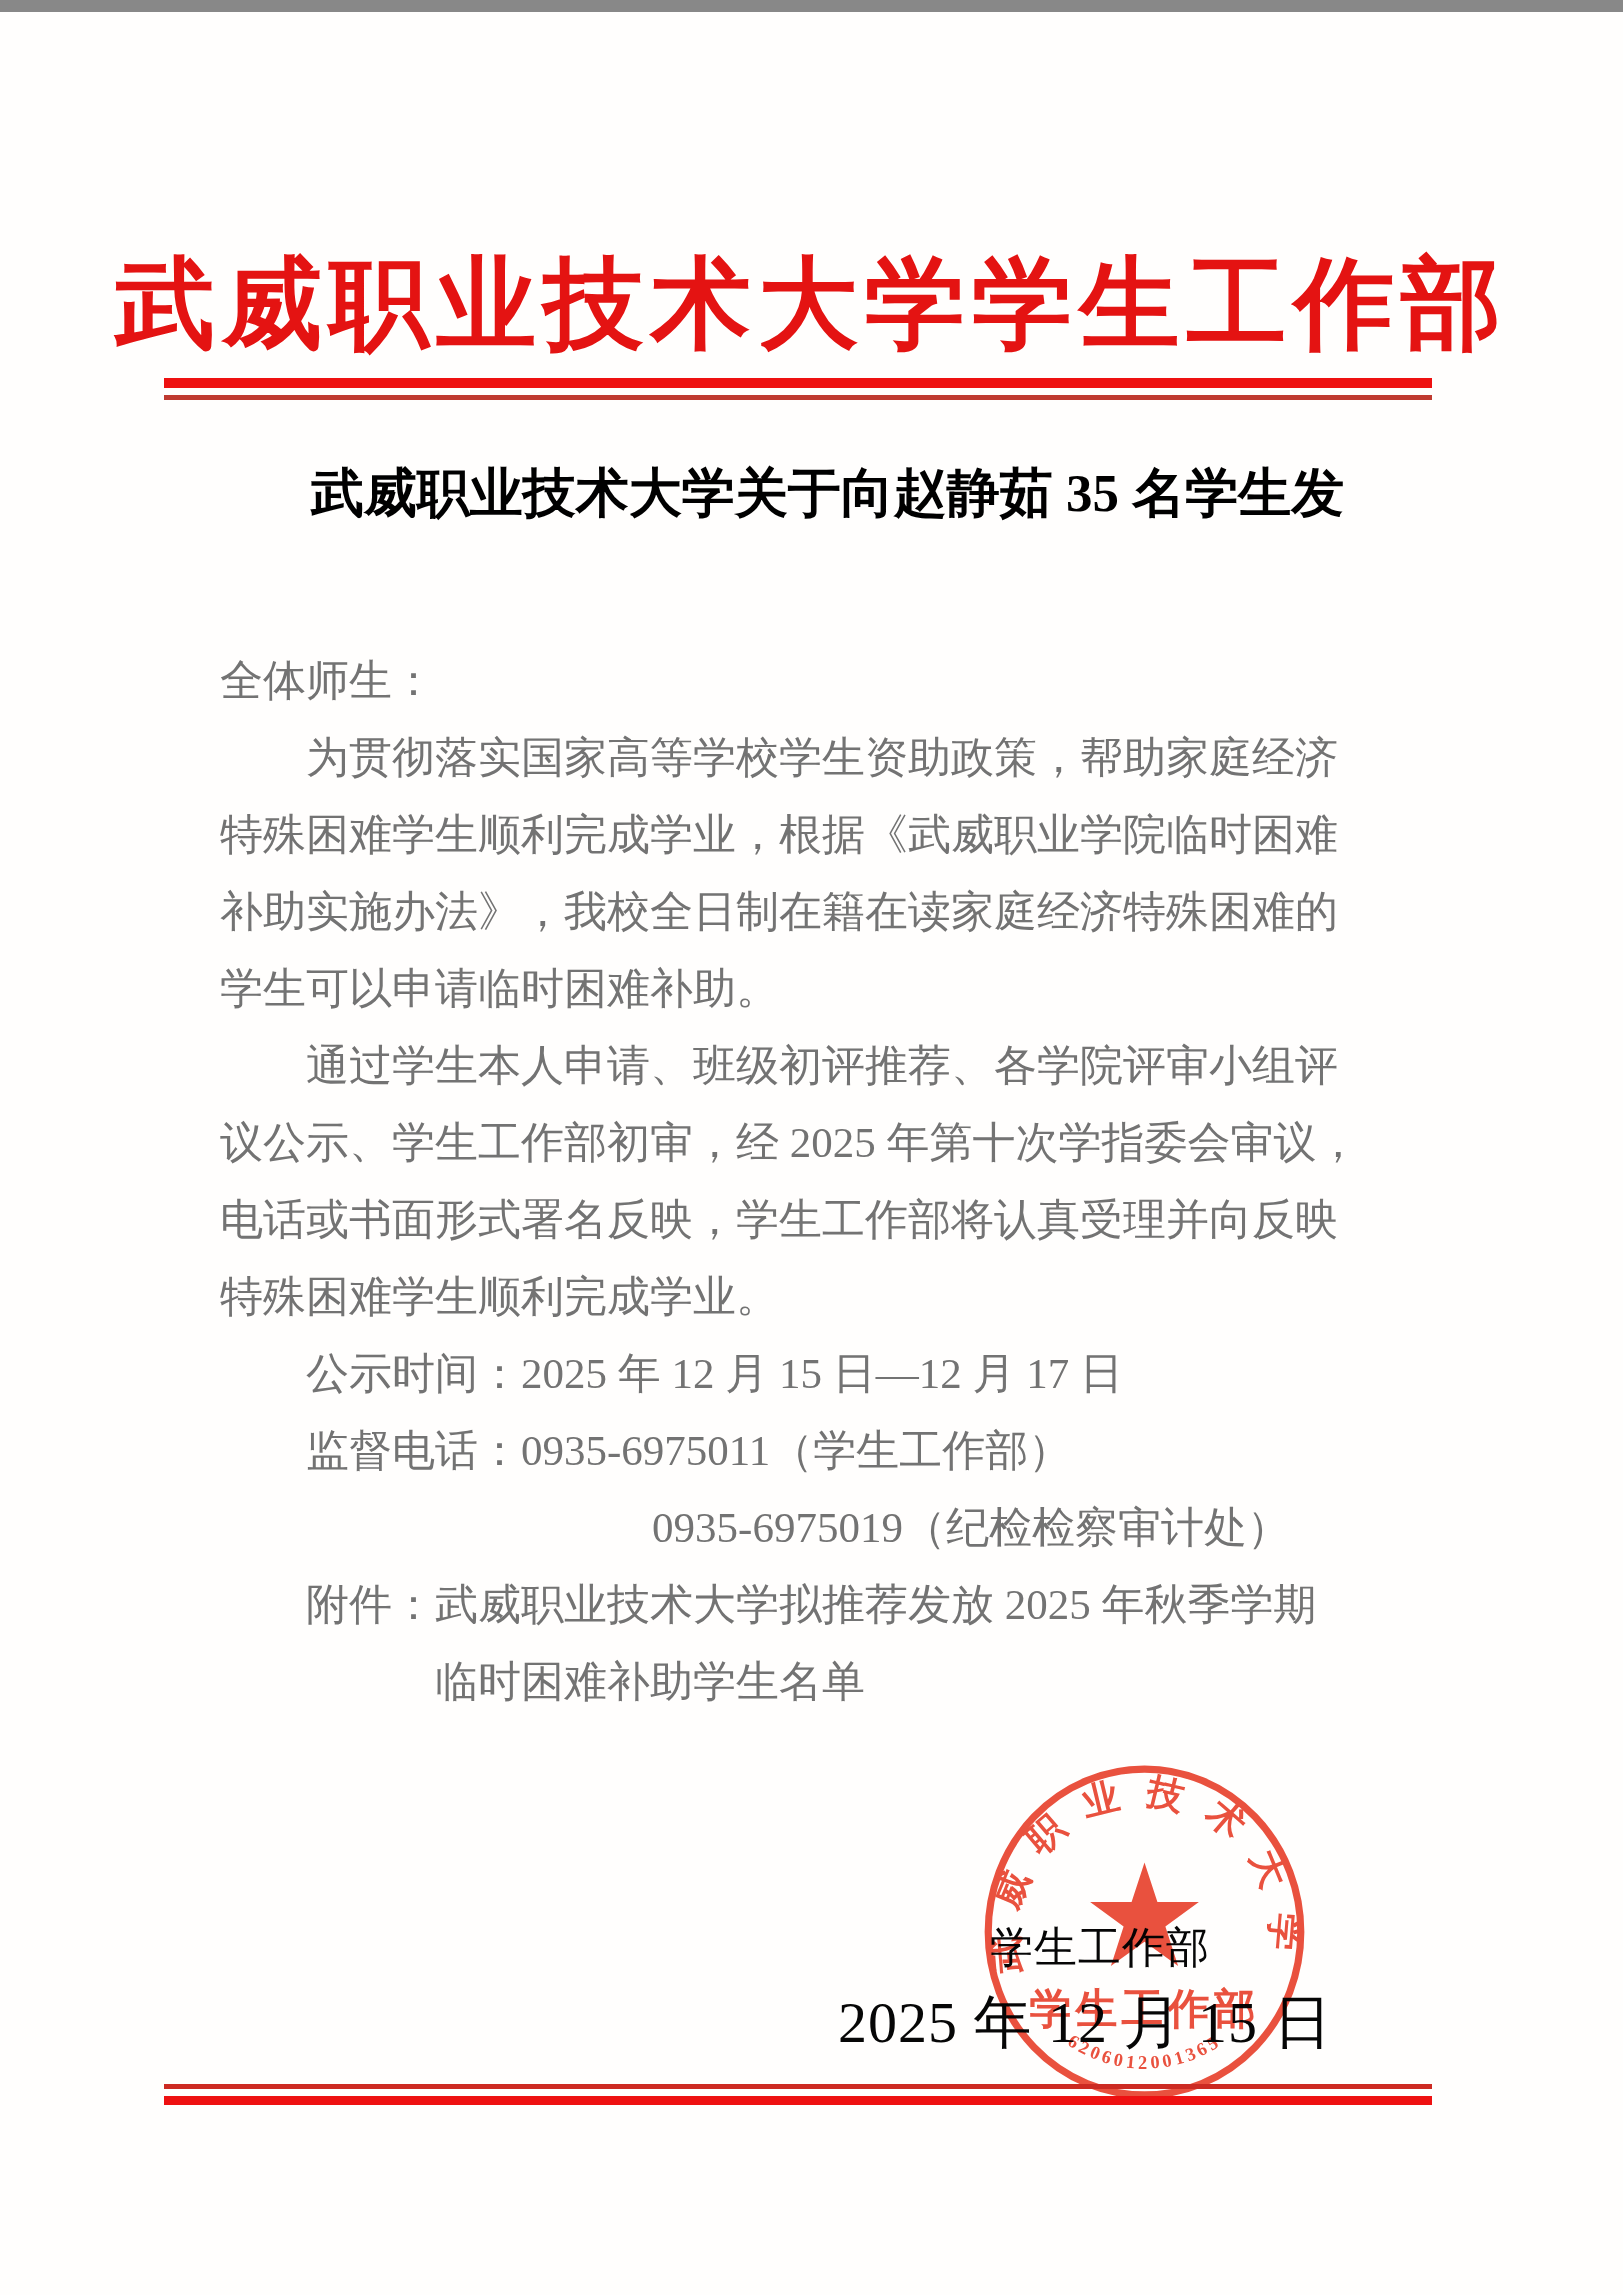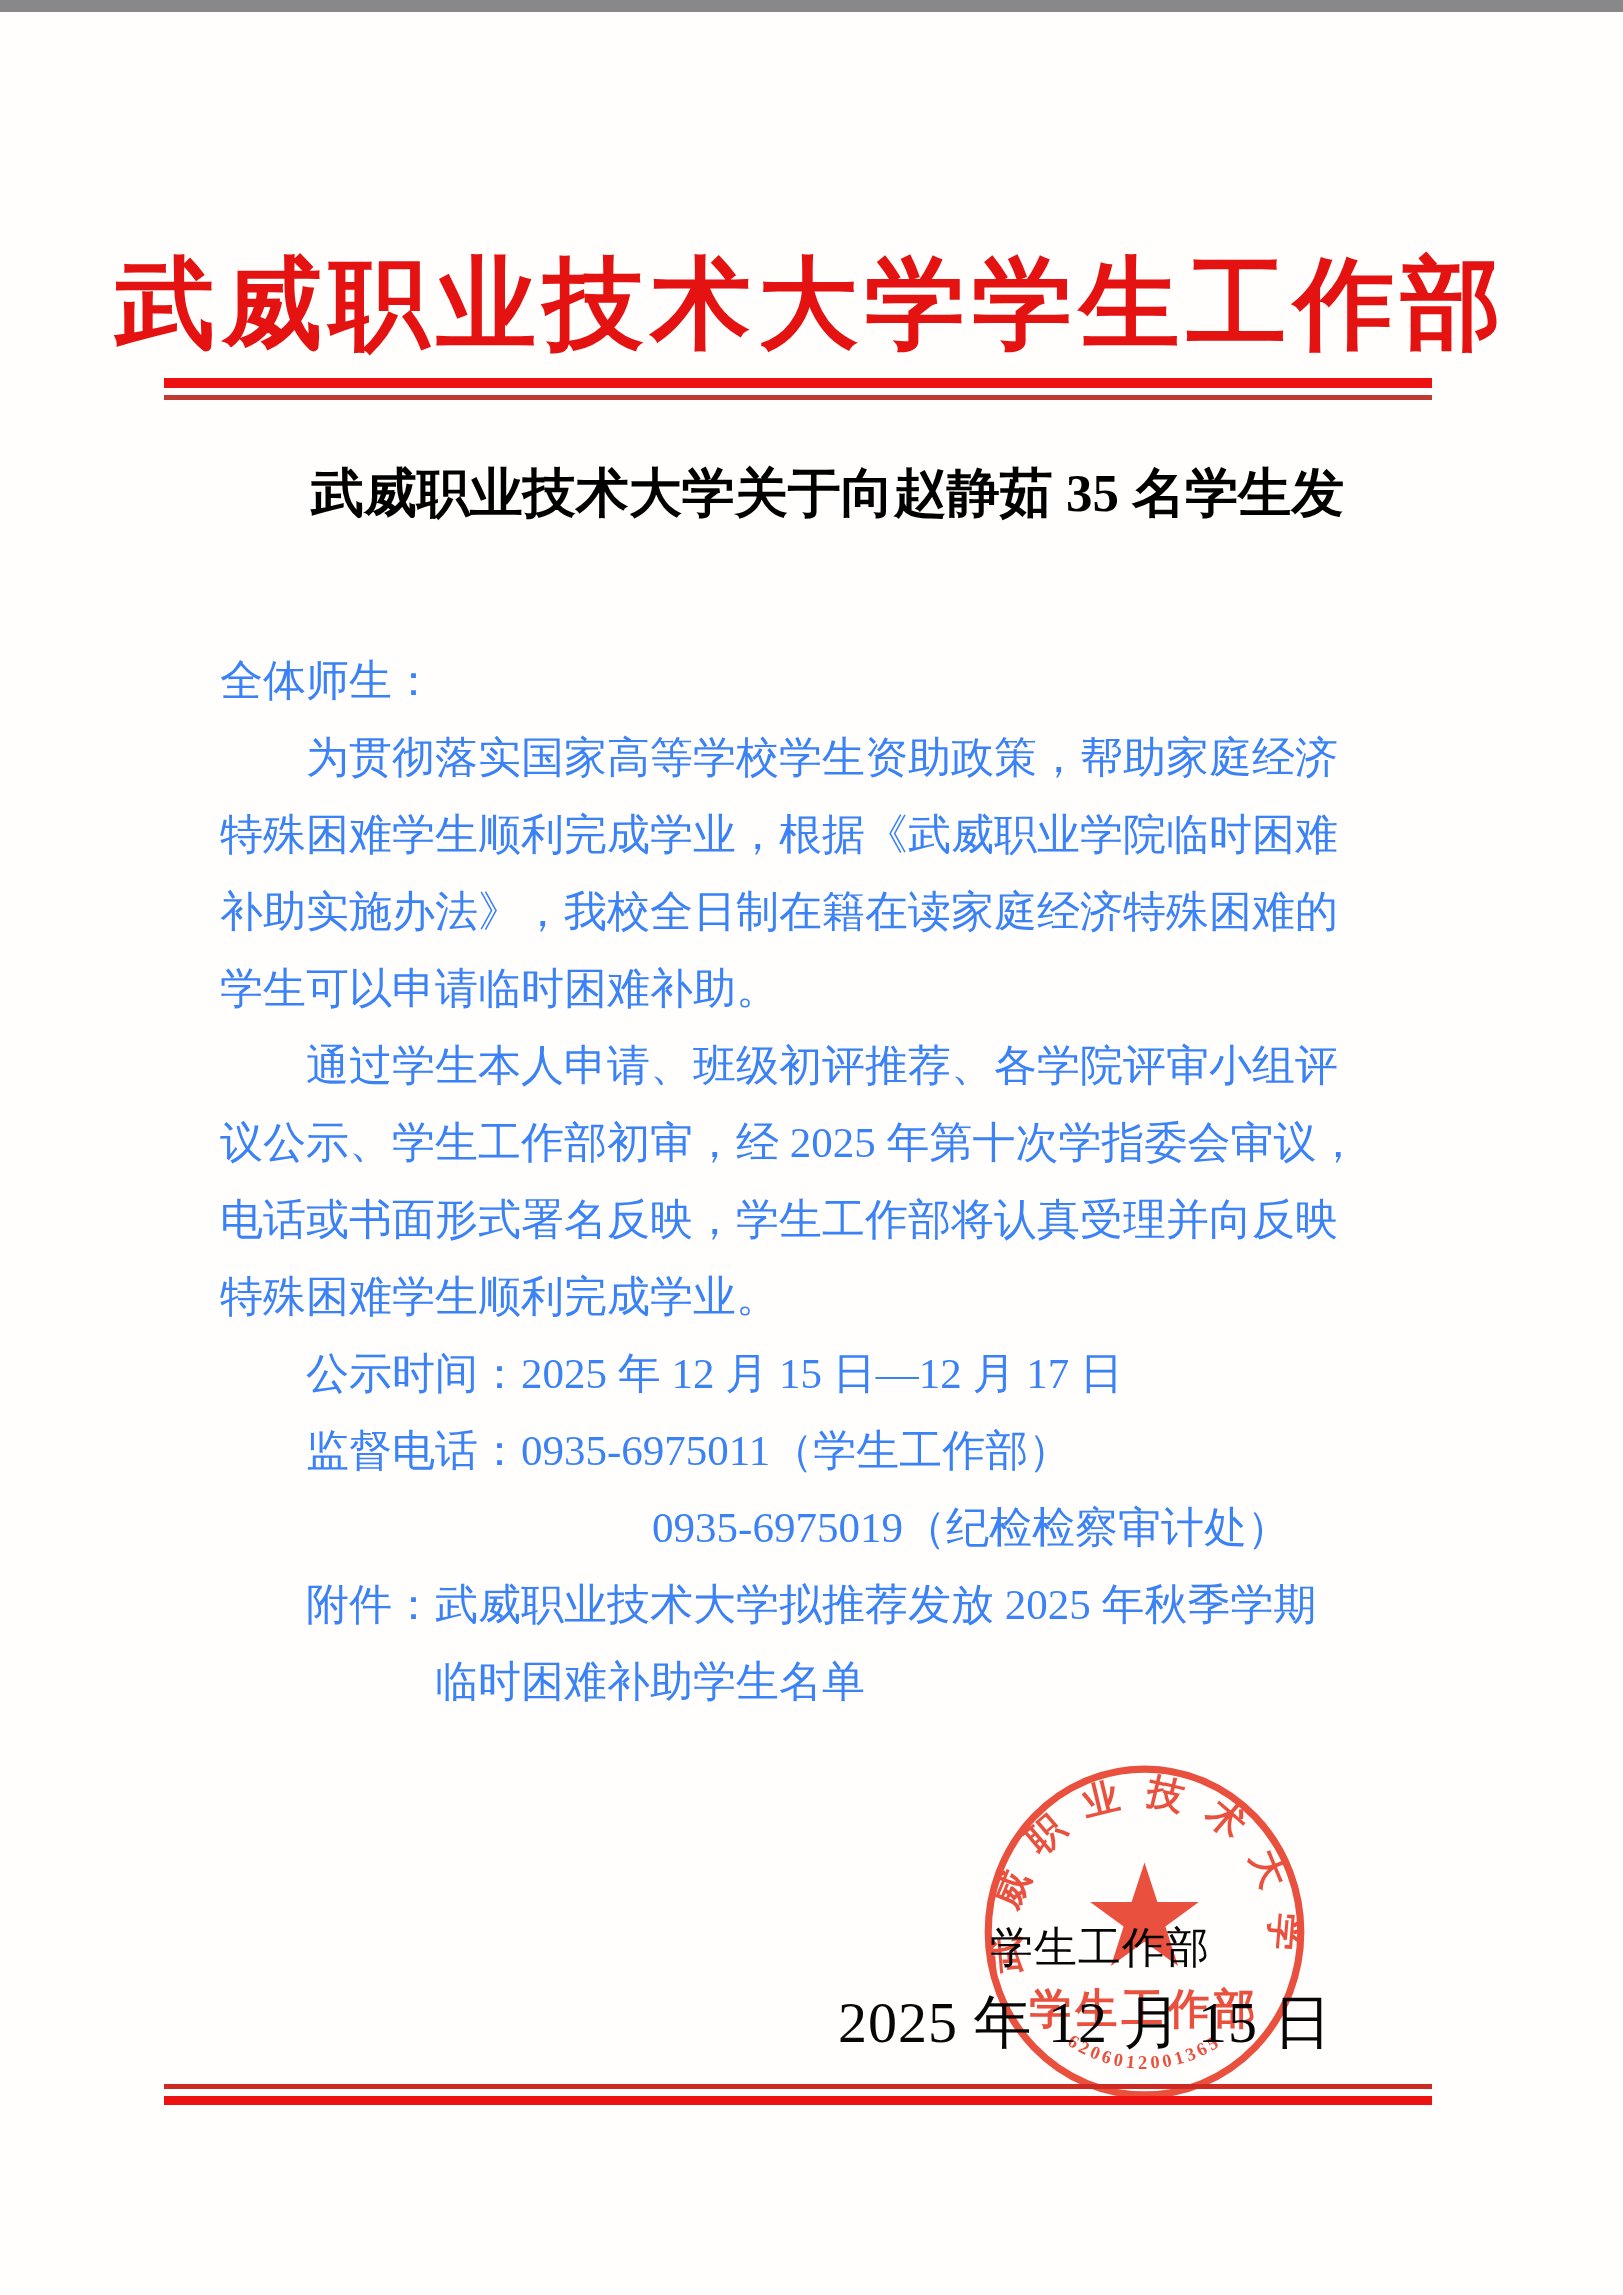--- a/index.html
+++ b/index.html
@@ -29,21 +29,21 @@
   .doc-title{
     position:absolute;top:435px;left:16px;width:100%;
     text-align:center;
     font-size:53px;font-weight:900;
     line-height:93px;
     color:#000;
   }
   .body-block{
     position:absolute;top:630px;left:220px;width:1201px;
     font-size:43px;
-    color:#3b82f6;
+    color:#737373;
   }
   .bline{
     height:77px;line-height:77px;
     white-space:nowrap;
   }
   .indent2{text-indent:86px;}
   .indent-phone{text-indent:301px;text-align:center;}
   .indent-attach{text-indent:215px;}
   .colophon-signer{
     position:absolute;top:1911px;left:990px;

